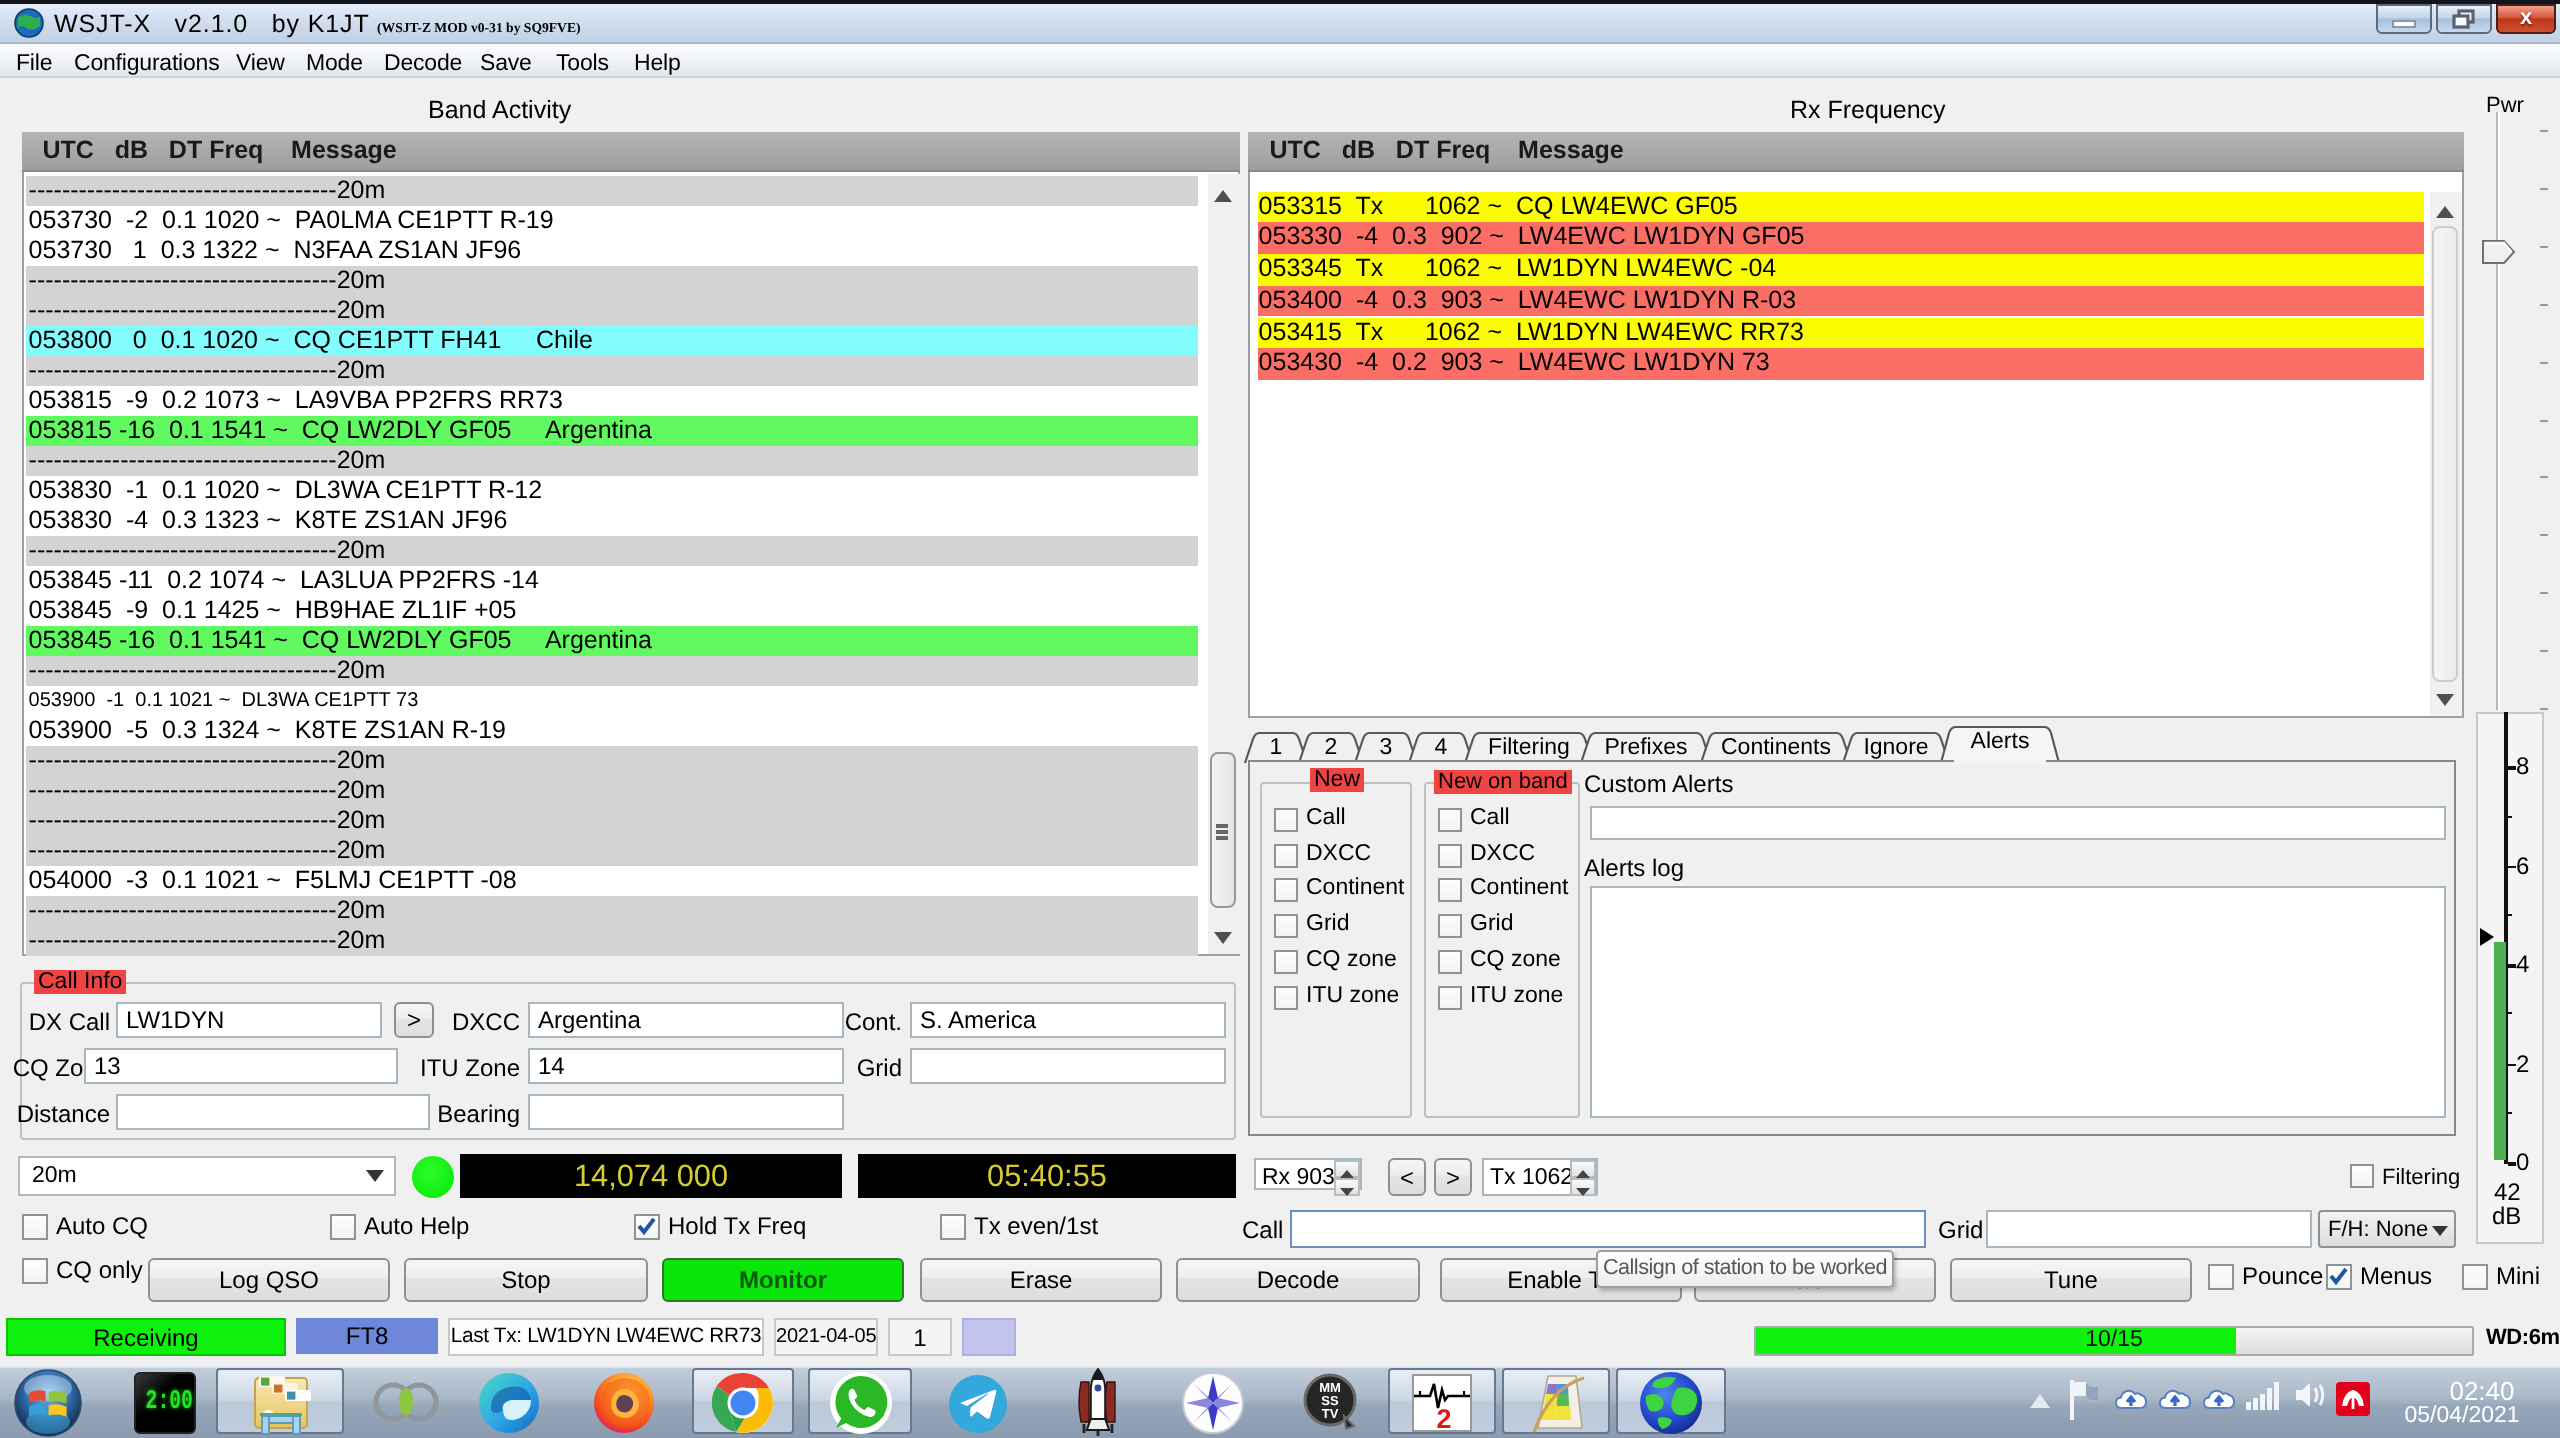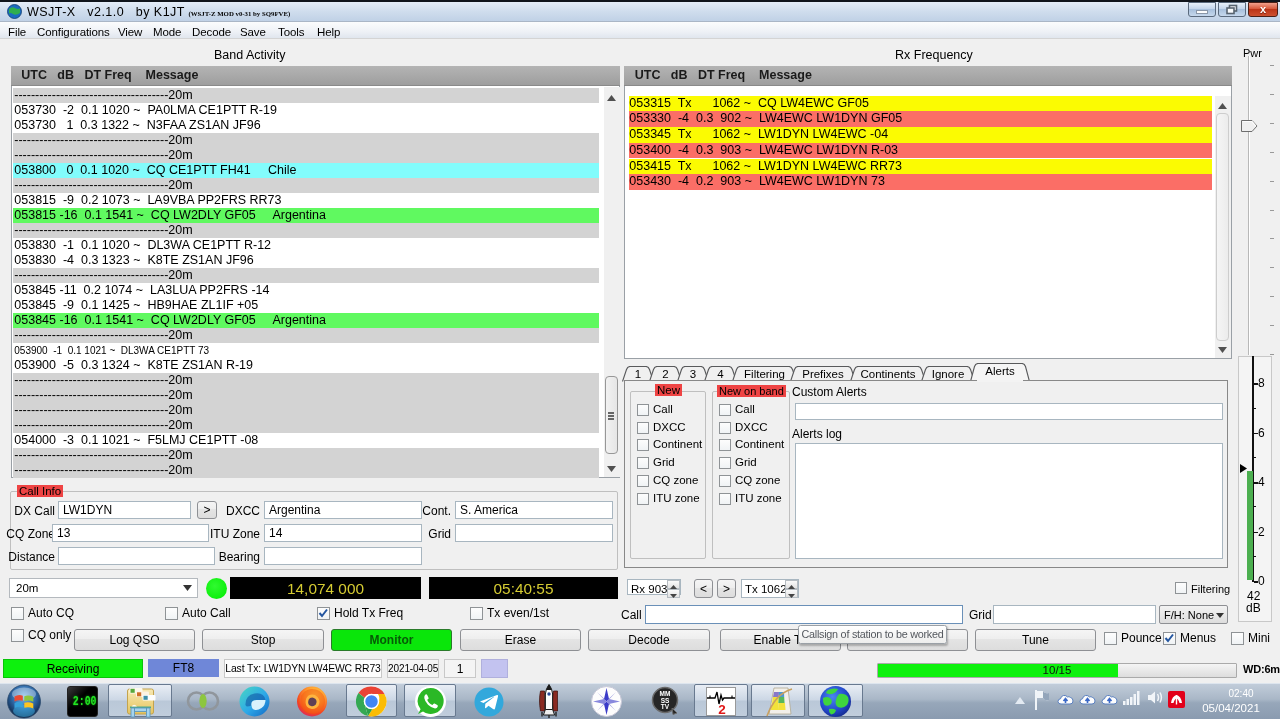--- a/index.html
+++ b/index.html
@@ -174,21 +174,21 @@
 <div class="inp" style="left:795px;top:443px;width:428px;height:116px"></div>
 <div class="grp" style="left:10px;top:491px;width:608px;height:79px"></div>
 <div class="grplbl" style="left:17px;top:485px">Call Info</div>
 <div class="lbl" style="left:-15px;top:504px;width:70px;text-align:right">DX Call</div>
 <div class="inp" style="left:58px;top:501px;width:133px;height:18px;font-size:12px;line-height:17px;padding-left:4px">LW1DYN</div>
 <div class="lbl" style="left:190px;top:504px;width:70px;text-align:right">DXCC</div>
 <div class="inp" style="left:264px;top:501px;width:158px;height:18px;font-size:12px;line-height:17px;padding-left:4px">Argentina</div>
 <div class="lbl" style="left:381px;top:504px;width:70px;text-align:right">Cont.</div>
 <div class="inp" style="left:455px;top:501px;width:158px;height:18px;font-size:12px;line-height:17px;padding-left:4px">S. America</div>
 <div class="lbl" style="left:-15px;top:527px;width:70px;text-align:right">CQ Zone</div>
-<div class="inp" style="left:52px;top:524px;width:157px;height:18px;font-size:12px;line-height:17px;padding-left:4px">13</div>
+<div class="inp" style="left:42px;top:524px;width:157px;height:18px;font-size:12px;line-height:17px;padding-left:4px">13</div>
 <div class="lbl" style="left:190px;top:527px;width:70px;text-align:right">ITU Zone</div>
 <div class="inp" style="left:264px;top:524px;width:158px;height:18px;font-size:12px;line-height:17px;padding-left:4px">14</div>
 <div class="lbl" style="left:381px;top:527px;width:70px;text-align:right">Grid</div>
 <div class="inp" style="left:455px;top:524px;width:158px;height:18px;font-size:12px;line-height:17px;padding-left:4px"></div>
 <div class="lbl" style="left:-15px;top:550px;width:70px;text-align:right">Distance</div>
 <div class="inp" style="left:58px;top:547px;width:157px;height:18px;font-size:12px;line-height:17px;padding-left:4px"></div>
 <div class="lbl" style="left:190px;top:550px;width:70px;text-align:right">Bearing</div>
 <div class="inp" style="left:264px;top:547px;width:158px;height:18px;font-size:12px;line-height:17px;padding-left:4px"></div>
 <div class="btn" style="left:197px;top:501px;width:20px;height:18px;line-height:17px">&gt;</div>
 <div class="inp" style="left:9px;top:577.5px;width:189px;height:20px;font-size:11.5px;line-height:19px;padding-left:6px;border-color:#b4b9be">20m</div>
@@ -212,21 +212,21 @@
 <div class="abs" style="left:785px;top:589px;width:13px;height:8.5px;background:linear-gradient(#fafafa,#e2e2e2);border:1px solid #b5bcc2;text-align:center"><svg width="7" height="4" style="vertical-align:3px">
       <path d="M3.5 4 L7 0 L0 0 Z" fill="#444"></path>
     </svg></div>
 <div class="btn" style="left:694px;top:579px;width:19px;height:19px;line-height:18px">&lt;</div>
 <div class="btn" style="left:717px;top:579px;width:19px;height:19px;line-height:18px">&gt;</div>
 <div class="cb" style="left:1175px;top:582px;width:12px;height:12px"></div>
 <div class="lbl" style="left:1191px;top:583px;font-size:11px">Filtering</div>
 <div class="cb" style="left:11px;top:607px"></div>
 <div class="lbl" style="left:28px;top:606px;font-size:12px">Auto CQ</div>
 <div class="cb" style="left:165px;top:607px"></div>
-<div class="lbl" style="left:182px;top:606px;font-size:12px">Auto Call</div>
+<div class="lbl" style="left:182px;top:606px;font-size:12px">Auto Help</div>
 <div class="cb" style="left:317px;top:607px"></div>
 <svg class="abs" style="left:318.0px;top:608.0px" width="11" height="11">
     <path d="M1.5 5 L4 8 L9 1.5" fill="none" stroke="#2456a0" stroke-width="2"></path>
   </svg>
 <div class="lbl" style="left:334px;top:606px;font-size:12px">Hold Tx Freq</div>
 <div class="cb" style="left:470px;top:607px"></div>
 <div class="lbl" style="left:487px;top:606px;font-size:12px">Tx even/1st</div>
 <div class="lbl" style="left:621px;top:608px">Call</div>
 <div class="inp" style="left:645px;top:605px;width:318px;height:19px;border-color:#6a90b8"></div>
 <div class="lbl" style="left:969px;top:608px">Grid</div>
@@ -491,13 +491,13 @@
 </svg>
 <svg class="abs" style="left:1147px;top:690px" width="16" height="15" viewBox="0 0 16 15">
 <path d="M1 5 L4 5 L8 1.5 L8 13.5 L4 10 L1 10 Z" fill="#f2f5f9"></path>
 <path d="M10.5 4 Q12.5 7.5 10.5 11 M13 2.5 Q15.8 7.5 13 12.5" stroke="#f2f5f9" stroke-width="1.5" fill="none"></path>
 </svg>
 <div class="abs" style="left:1168px;top:691px;width:17px;height:17px;background:#e2001a;border-radius:2px">
 <svg width="17" height="17" viewBox="0 0 17 17">
       <path d="M3 12 Q4 5 8.5 4 Q13 5 14 12 L11.5 12 Q10.5 8 8.5 7.5 Q6.5 8 5.5 12 Z" fill="#fff"></path>
       <path d="M8.5 4 L8.5 13.5" stroke="#fff" stroke-width="1.4"></path>
     </svg></div>
-<div class="abs" style="left:1216px;top:688px;width:50px;height:12px;color:#fff;font-size:10px;text-align:center">02:40</div>
+<div class="abs" style="left:1216px;top:688px;width:50px;height:12px;color:#fff;font-size:13px;text-align:center">02:40</div>
 <div class="abs" style="left:1196px;top:702px;width:70px;height:12px;color:#fff;font-size:11.5px;text-align:center">05/04/2021</div>
 </body></html>

